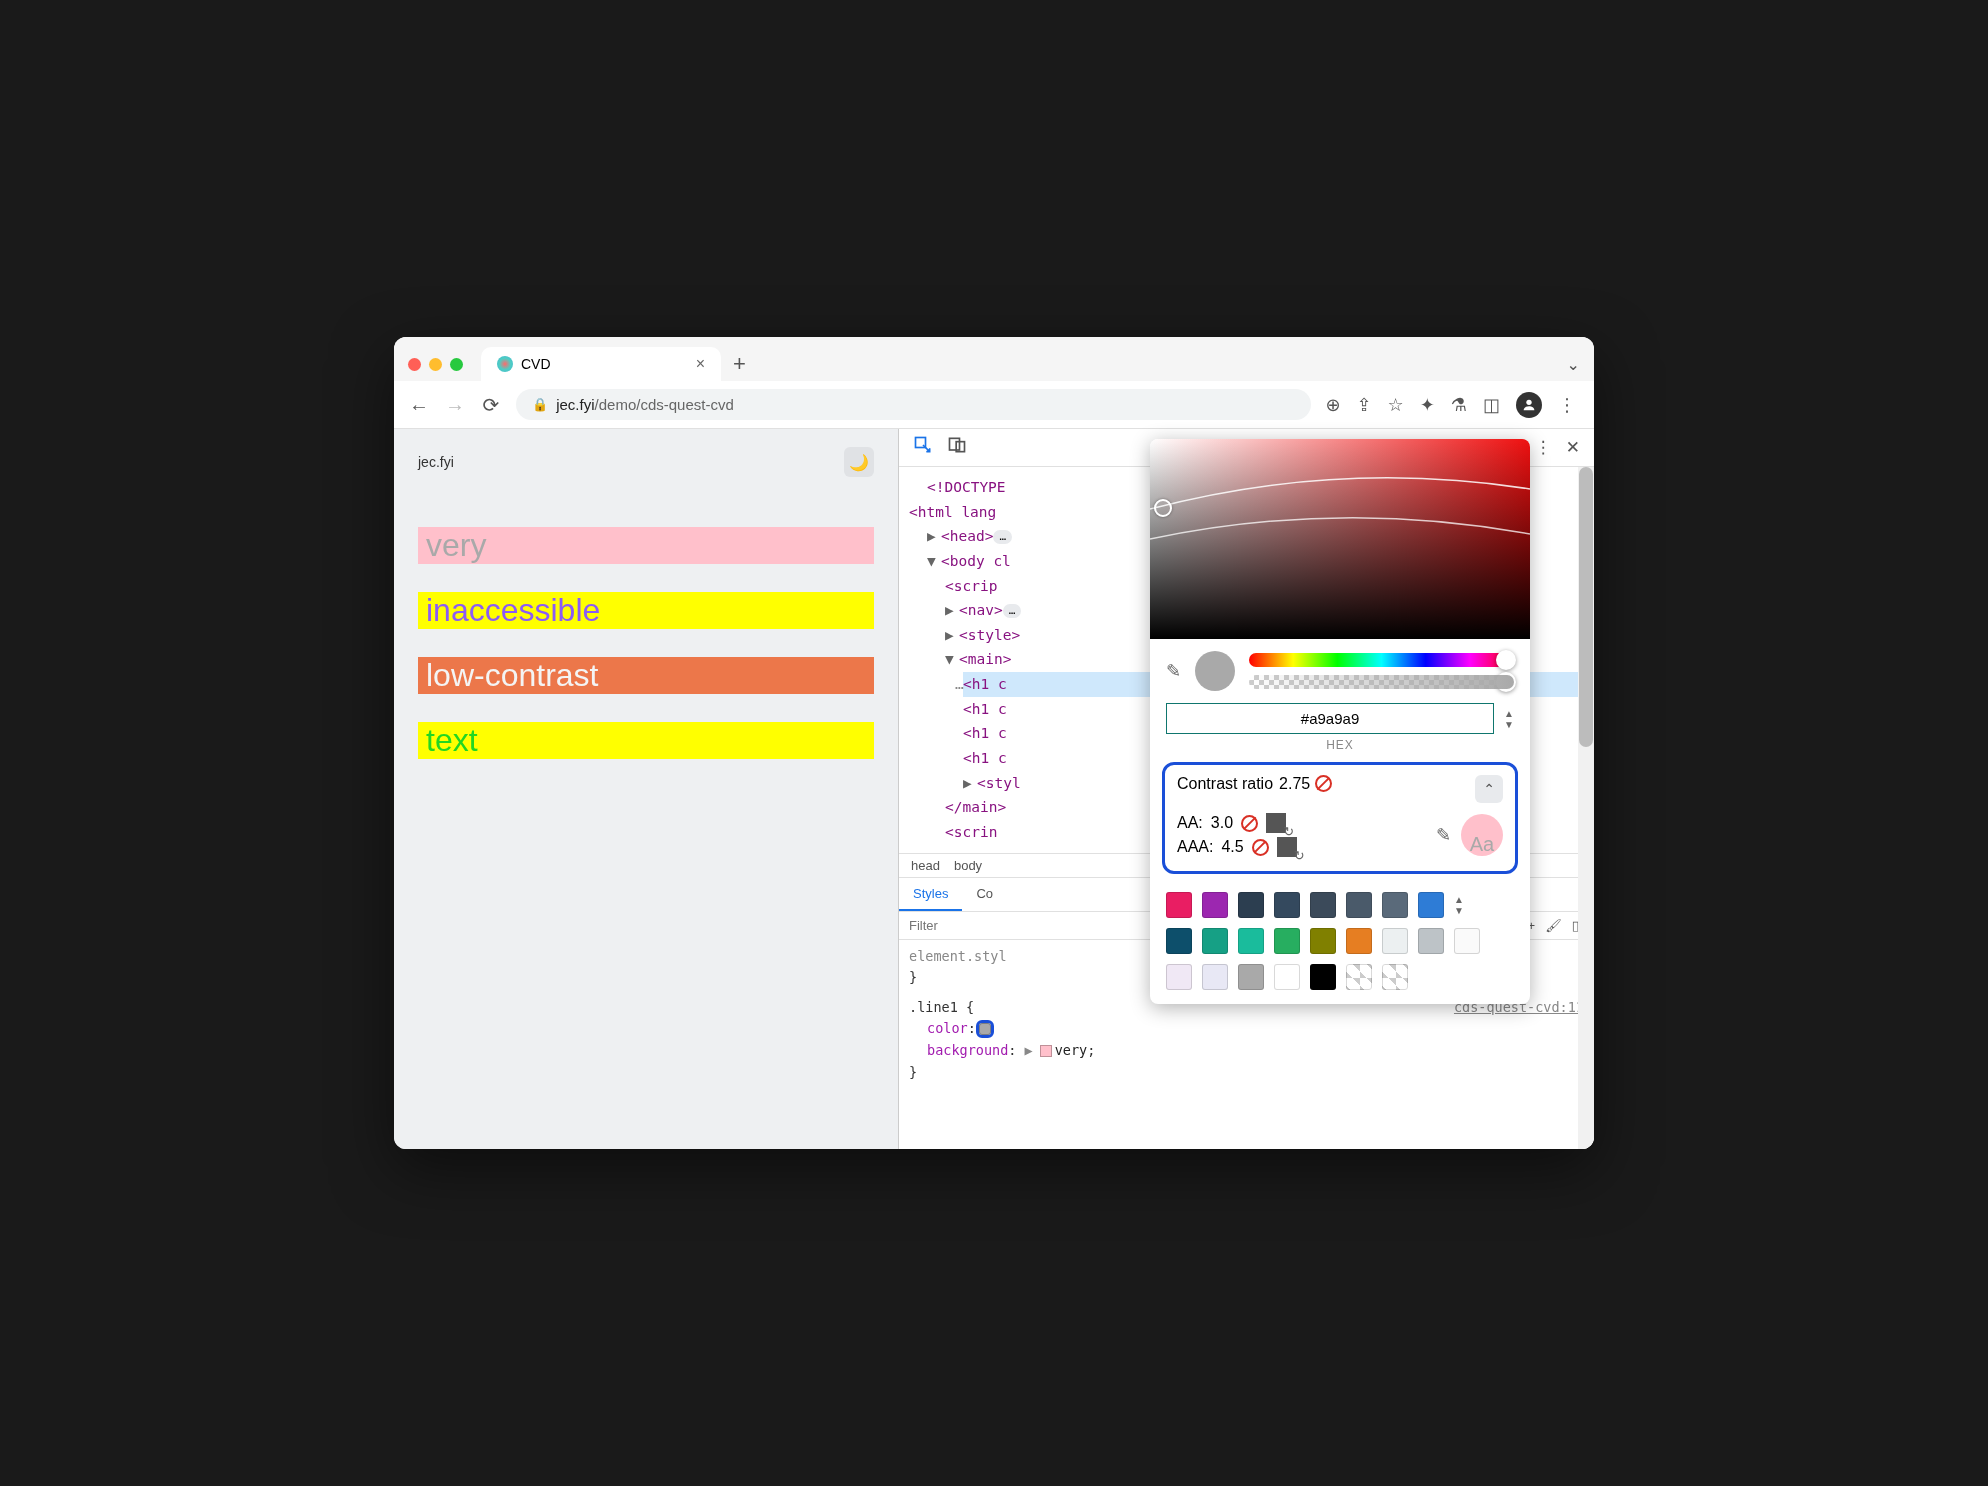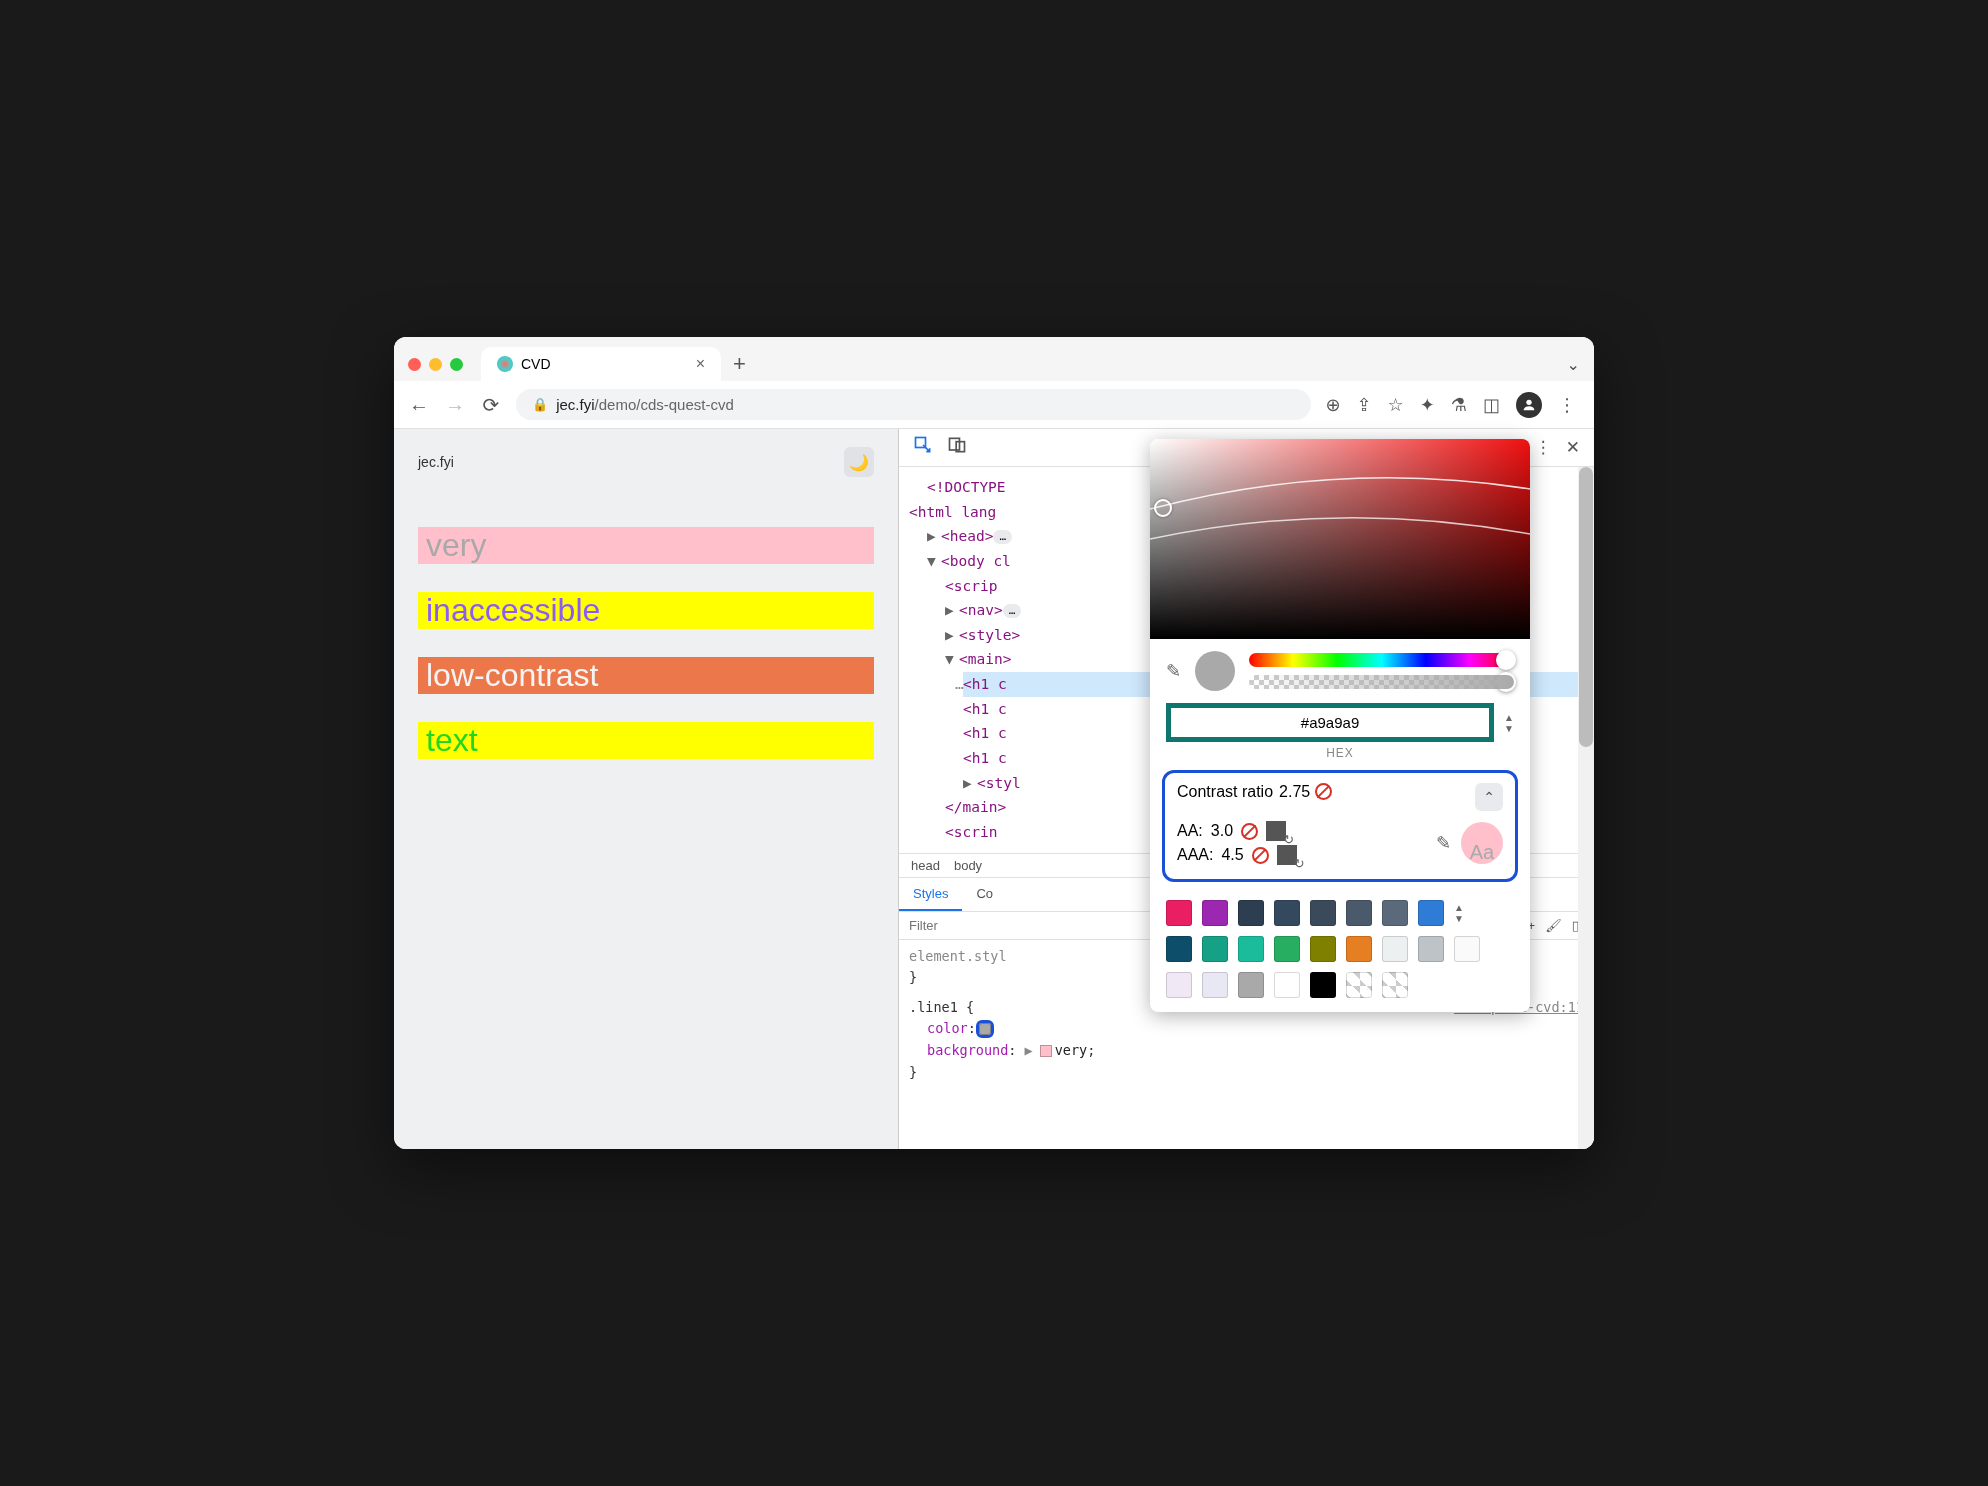--- a/index.html
+++ b/index.html
@@ -71,21 +71,21 @@
 .gradient .picker-dot { position: absolute; left: 4px; top: 60px; width: 18px; height: 18px; border: 2px solid #fff; border-radius: 50%; box-shadow: 0 0 3px rgba(0,0,0,0.4); }
 .cp-row { display: flex; align-items: center; padding: 12px 16px; gap: 14px; }
 .eyedrop { font-size: 18px; color: #666; cursor: pointer; }
 .color-preview { width: 40px; height: 40px; border-radius: 50%; background: #a9a9a9; }
 .sliders { flex: 1; display: flex; flex-direction: column; gap: 8px; }
 .hue { height: 14px; border-radius: 7px; background: linear-gradient(to right, red, yellow, lime, cyan, blue, magenta, red); position: relative; }
 .alpha { height: 14px; border-radius: 7px; background: linear-gradient(45deg, #ccc 25%, transparent 25%, transparent 75%, #ccc 75%), linear-gradient(45deg, #ccc 25%, #fff 25%, #fff 75%, #ccc 75%); background-size: 10px 10px; background-position: 0 0, 5px 5px; position: relative; }
 .alpha::after { content:''; position:absolute; inset:0; border-radius:7px; background: linear-gradient(to right, transparent, #a9a9a9); }
 .slider-dot { position: absolute; right: -2px; top: -3px; width: 20px; height: 20px; background: #fff; border-radius: 50%; box-shadow: 0 1px 4px rgba(0,0,0,0.4); }
 .hex-row { display: flex; align-items: center; padding: 0 16px 10px; gap: 10px; }
-.hex-input { flex: 1; border: 5px solid #0f766e; padding: 6px; text-align: center; font-size: 15px; font-family: inherit; }
+.hex-input { flex: 1; border: 1px solid #0f766e; padding: 6px; text-align: center; font-size: 15px; font-family: inherit; }
 .hex-label { text-align: center; font-size: 12px; color: #888; margin-top: -6px; padding-bottom: 10px; letter-spacing: 1px; }
 .stepper { display: flex; flex-direction: column; font-size: 10px; color: #666; cursor: pointer; }
 .contrast-box { margin: 0 12px 12px; border: 3px solid #1a4fd8; border-radius: 12px; padding: 10px 12px; }
 .cr-row { display: flex; align-items: flex-start; font-size: 16px; margin-bottom: 6px; }
 .cr-row .label { margin-right: 6px; }
 .fail-icon { display: inline-flex; width: 17px; height: 17px; border: 2px solid #d93025; border-radius: 50%; align-items: center; justify-content: center; color: #d93025; position: relative; }
 .fail-icon::after { content:''; position:absolute; width: 16px; height: 2px; background: #d93025; transform: rotate(-45deg); }
 .collapse-btn { margin-left: auto; width: 28px; height: 28px; background: #e8eaed; border-radius: 6px; display: flex; align-items: center; justify-content: center; cursor: pointer; font-size: 14px; color: #555; }
 .cr-sub { display: flex; align-items: center; gap: 8px; font-size: 16px; margin: 4px 0; }
 .reload-swatch { display: inline-flex; width: 20px; height: 20px; background: #555; position: relative; }

